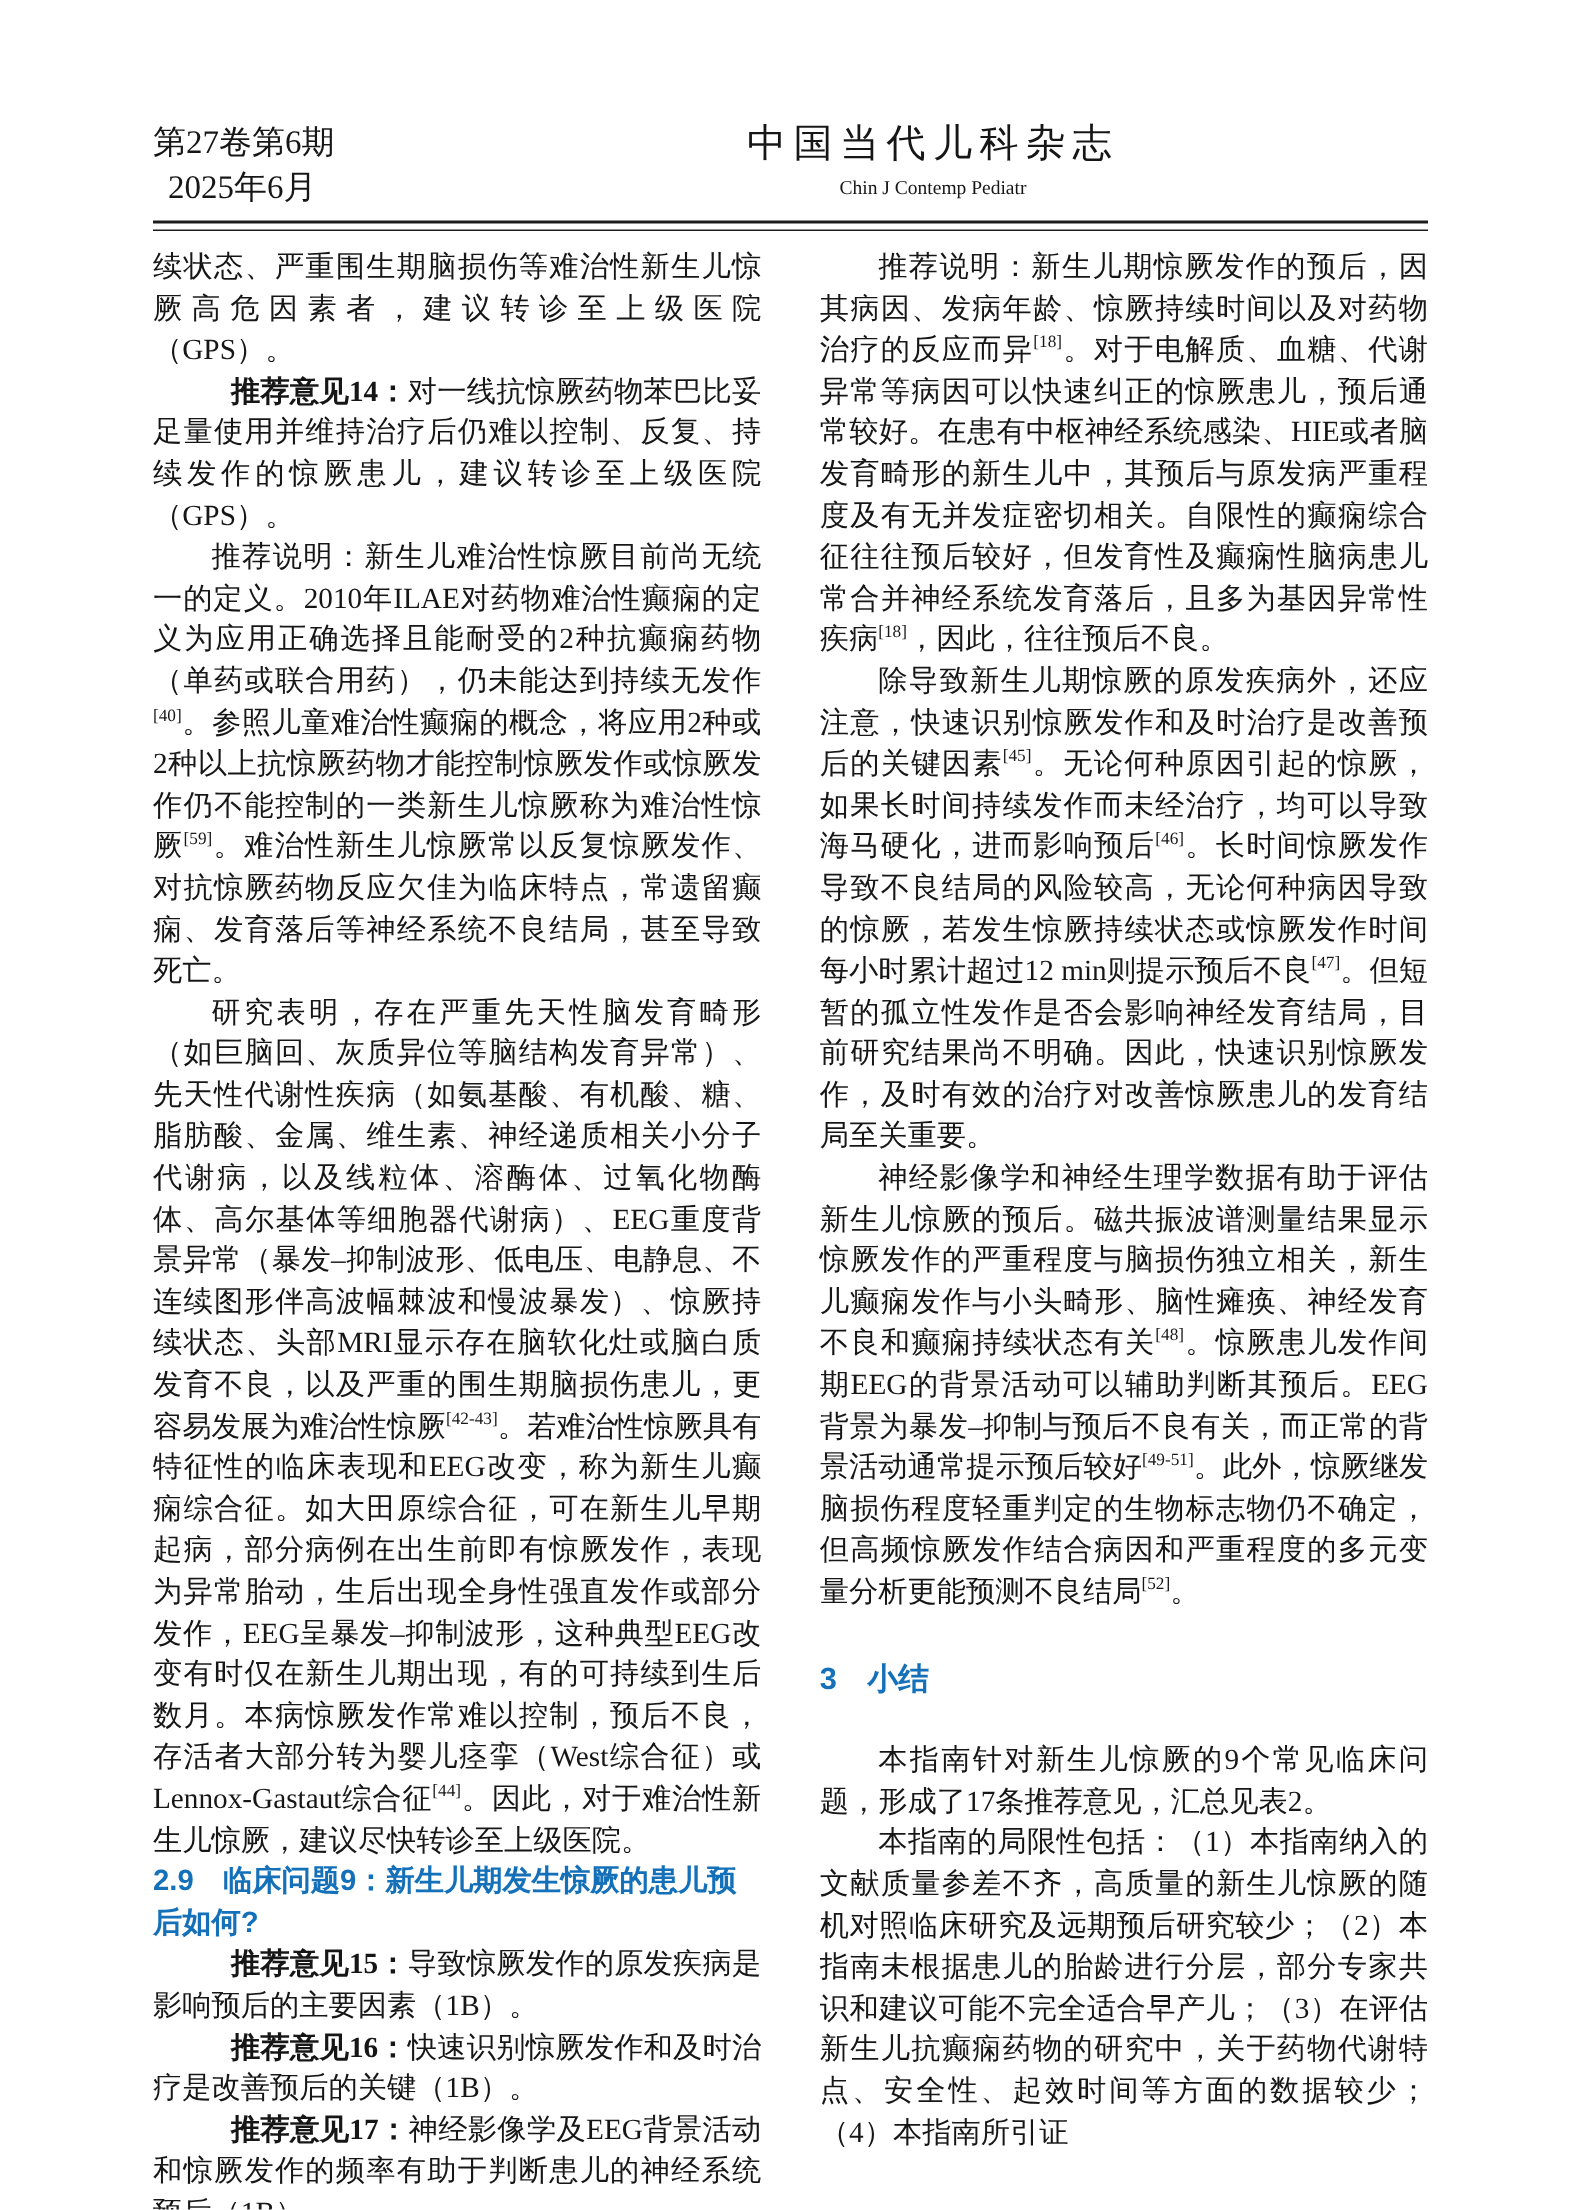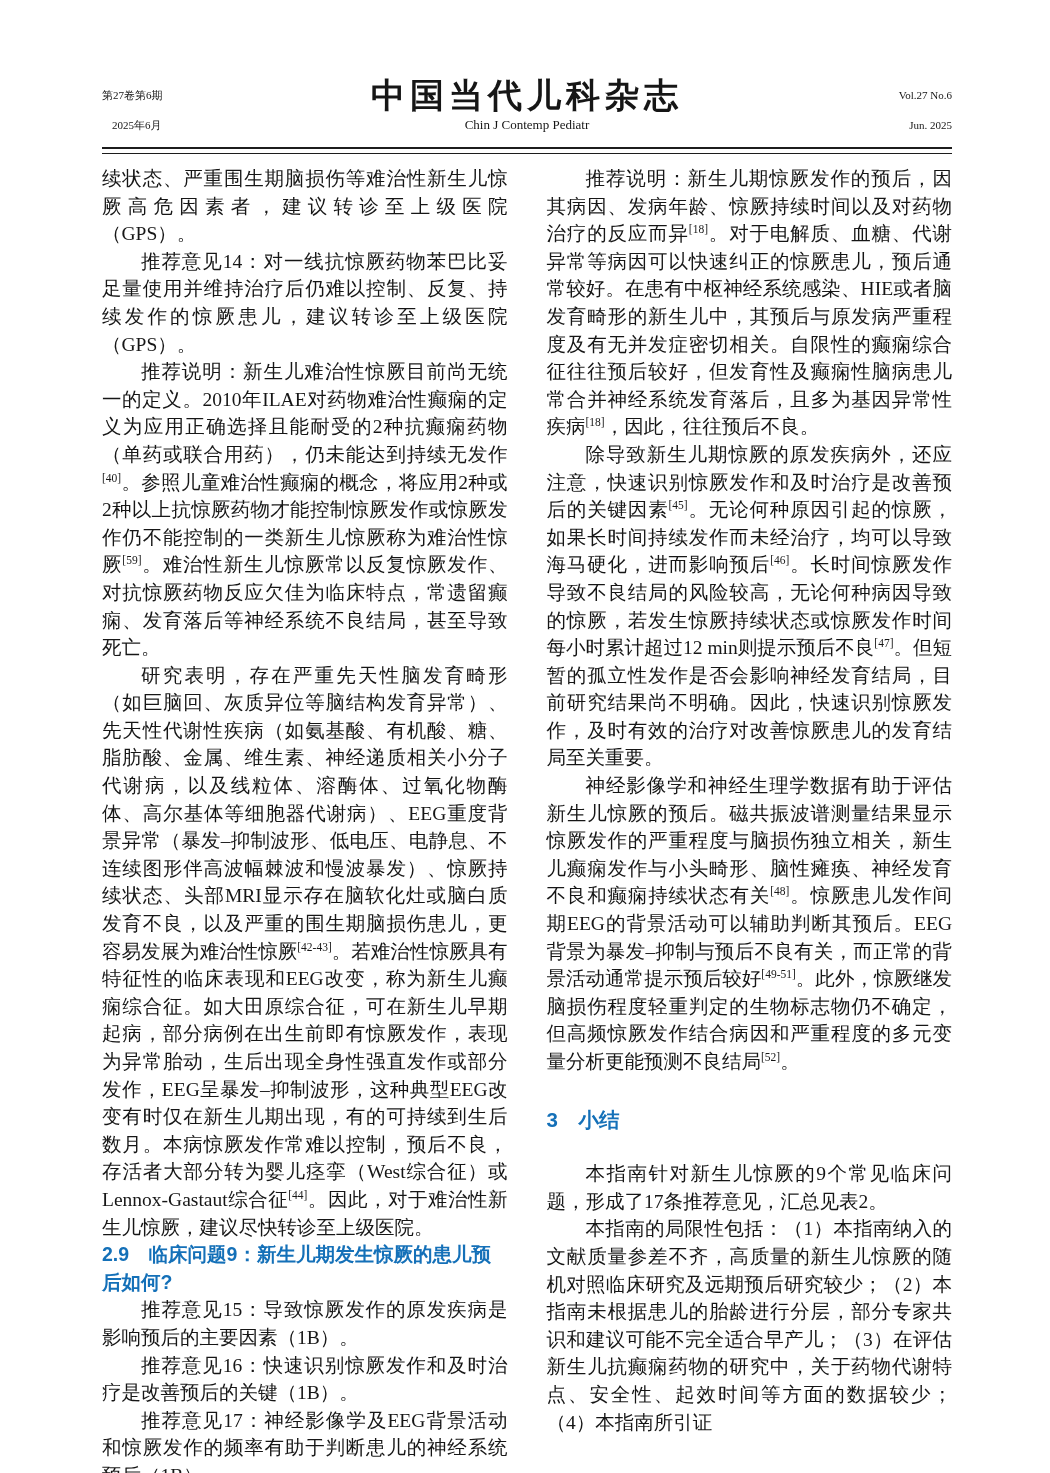--- a/index.html
+++ b/index.html
@@ -19,30 +19,30 @@
     padding: 80px 98px 0 102px;
   }
   
   .journal-header {
     display: flex;
     justify-content: space-between;
     align-items: flex-start;
   }
   .jh-side {
     width: 190px;
-    font-size: 11px;
+    font-size: 22px;
     line-height: 30px;
     white-space: nowrap;
   }
   .jh-left .second { padding-left: 10px; }
   .jh-right { text-align: right; }
   .jh-center { text-align: center; flex: 1; }
   .journal-title-cn {
-    font-size: 34px;
-    font-weight: bold;
+    font-size: 26px;
+    font-weight: normal;
     letter-spacing: 5px;
     line-height: 32px;
   }
   .journal-title-en {
     font-size: 13px;
     line-height: 26px;
   }
   .header-rule {
     margin-top: 7px;
     height: 4px;
@@ -67,21 +67,21 @@
     color: var(--heading-blue, #1470b8);
     font-family: "Liberation Sans", sans-serif;
     font-weight: bold;
     text-align: left;
   }
   p.heading.spaced {
     margin-top: 30px;
     margin-bottom: 27px;
     font-size: 20.5px;
   }
-  .bold { font-weight: normal; }
+  .bold { font-weight: bold; margin-left: 13px; }
   sup.supref {
     font-size: 11.5px;
     line-height: 0;
     letter-spacing: 0;
   }
   
   .page-number {
     text-align: left;
     font-size: 19px;
     margin-top: 15px;
@@ -94,24 +94,20 @@
 <div class="page">
 
   <div class="journal-header">
     <div class="jh-side jh-left">
       <div>第27卷第6期</div>
       <div class="second">2025年6月</div>
     </div>
     <div class="jh-center">
       <div class="journal-title-cn">中国当代儿科杂志</div>
       <div class="journal-title-en">Chin J Contemp Pediatr</div>
-    </div>
-    <div class="jh-side jh-right">
-      <div>Vol.27 No.6</div>
-      <div>Jun. 2025</div>
     </div>
   </div>
 
   <div class="header-rule"></div>
 
   <div class="columns">
     <div class="col" id="col-left">
         <p class="body"><span class="run">续状态、严重围生期脑损伤等难治性新生儿惊厥高危因素者，建议转诊至上级医院（GPS）。</span></p>
         <p class="body indent"><span class="bold">推荐意见14：</span><span class="run">对一线抗惊厥药物苯巴比妥足量使用并维持治疗后仍难以控制、反复、持续发作的惊厥患儿，建议转诊至上级医院（GPS）。</span></p>
         <p class="body indent"><span class="run">推荐说明：新生儿难治性惊厥目前尚无统一的定义。2010年ILAE对药物难治性癫痫的定义为应用正确选择且能耐受的2种抗癫痫药物（单药或联合用药），仍未能达到持续无发作</span><sup class="supref">[40]</sup><span class="run">。参照儿童难治性癫痫的概念，将应用2种或2种以上抗惊厥药物才能控制惊厥发作或惊厥发作仍不能控制的一类新生儿惊厥称为难治性惊厥</span><sup class="supref">[59]</sup><span class="run">。难治性新生儿惊厥常以反复惊厥发作、对抗惊厥药物反应欠佳为临床特点，常遗留癫痫、发育落后等神经系统不良结局，甚至导致死亡。</span></p>

